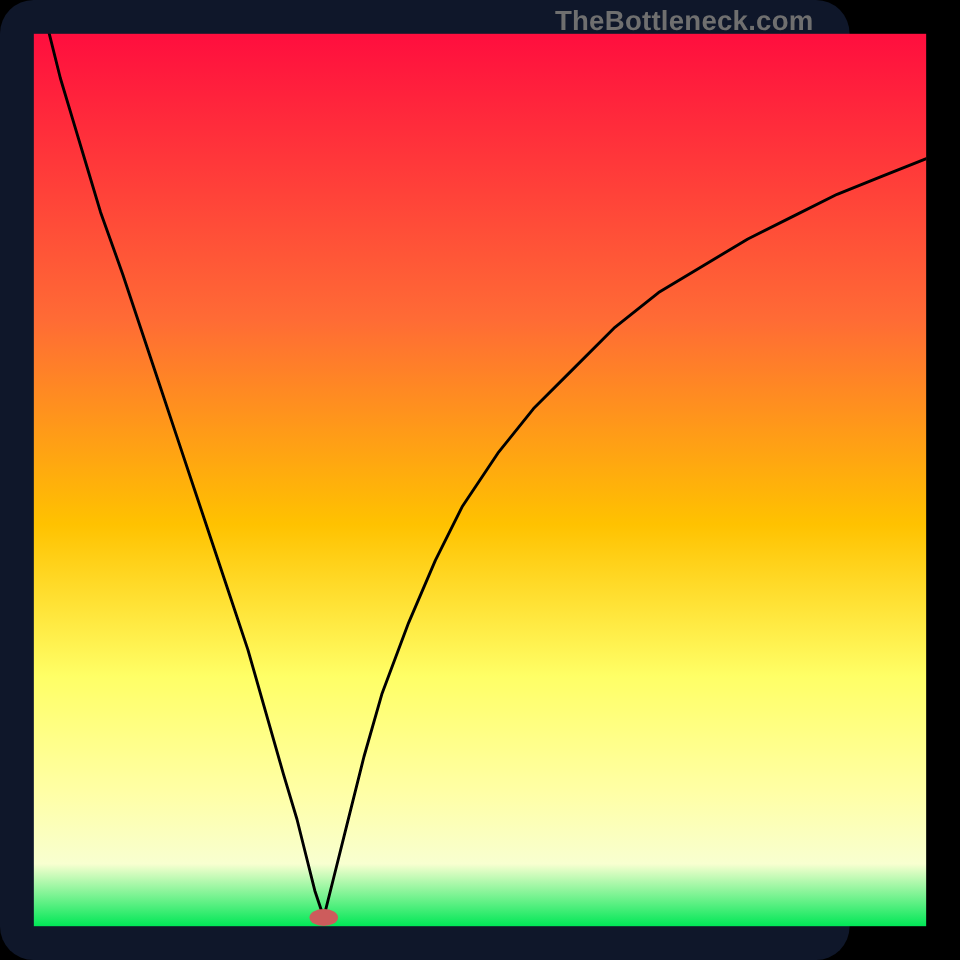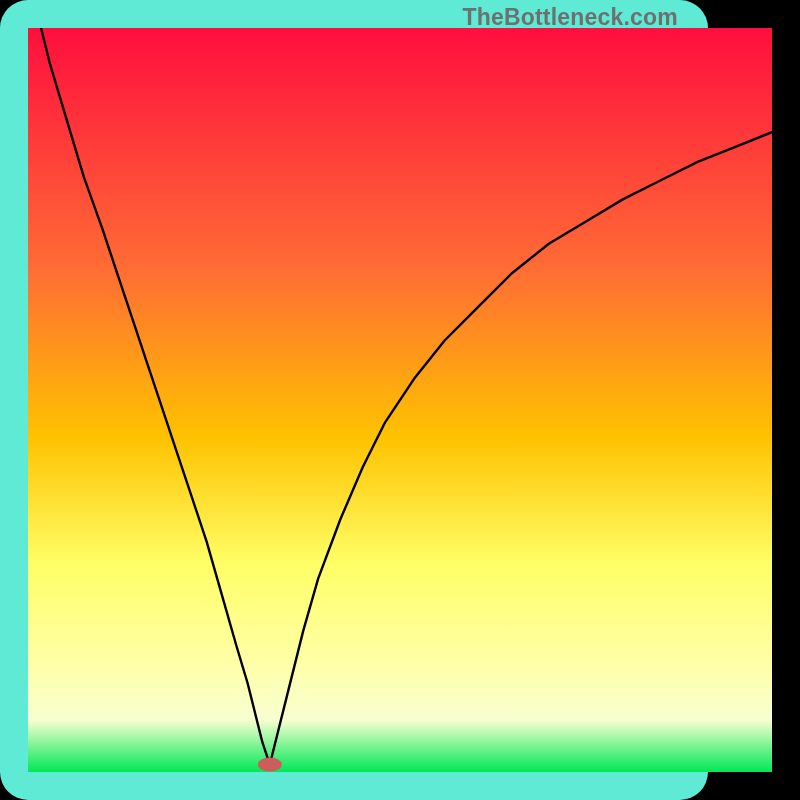--- a/index.html
+++ b/index.html
@@ -7,21 +7,21 @@
     padding: 0;
     width: 800px;
     height: 800px;
     background: #000000;
     overflow: hidden;
   }
   .outer {
     position: relative;
     width: 708px;
     height: 800px;
-    background: #5eead4;
+    background: #0f172a;
     border-radius: 28px;
   }
   .plot-area {
     position: absolute;
     left: 28px;
     top: 28px;
     width: 744px;
     height: 744px;
   }
   .watermark {

